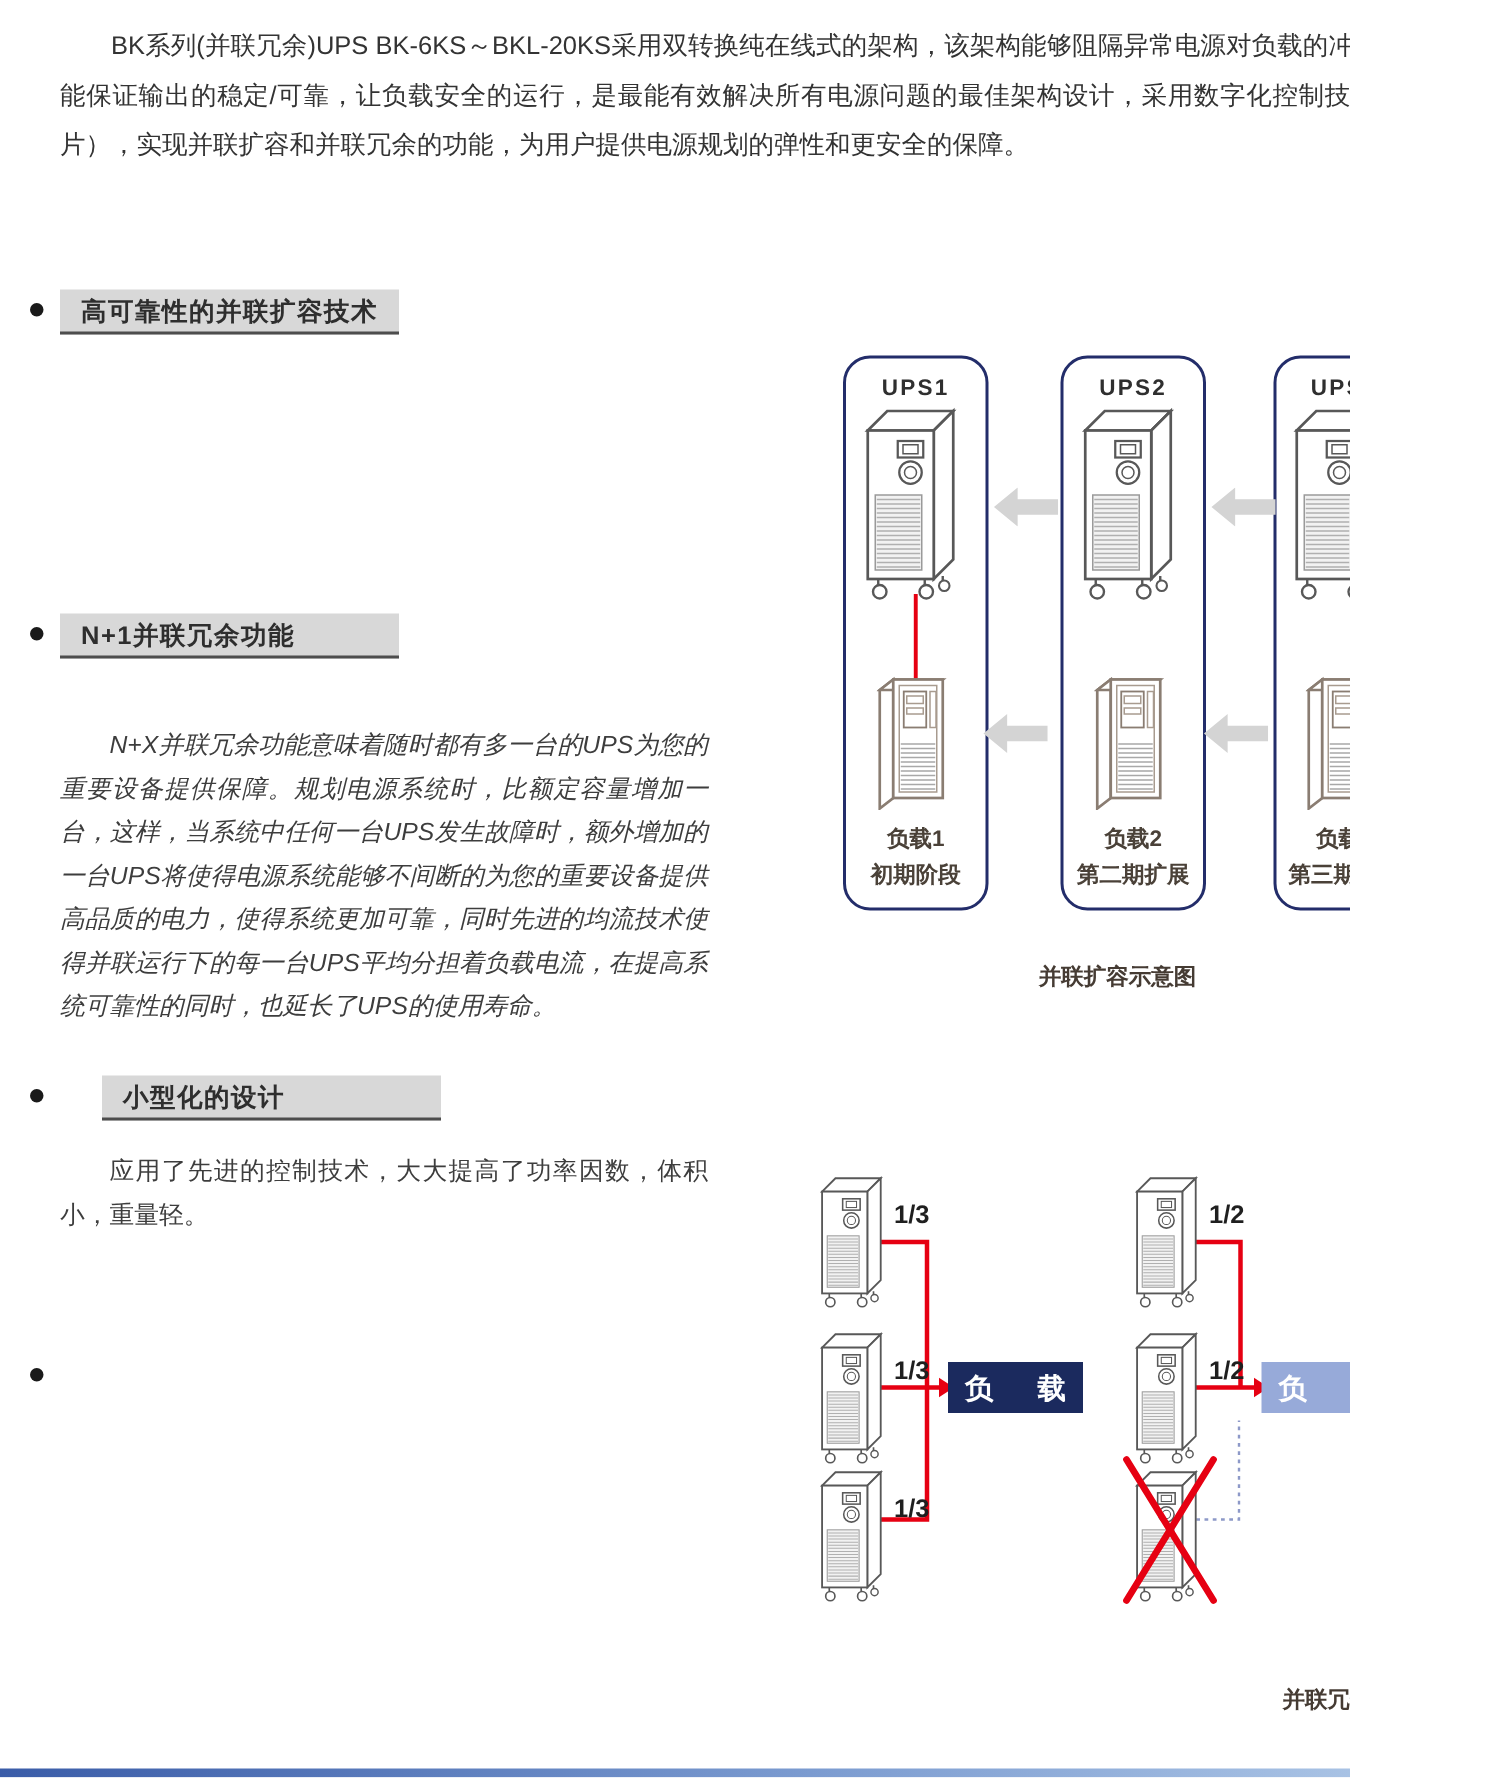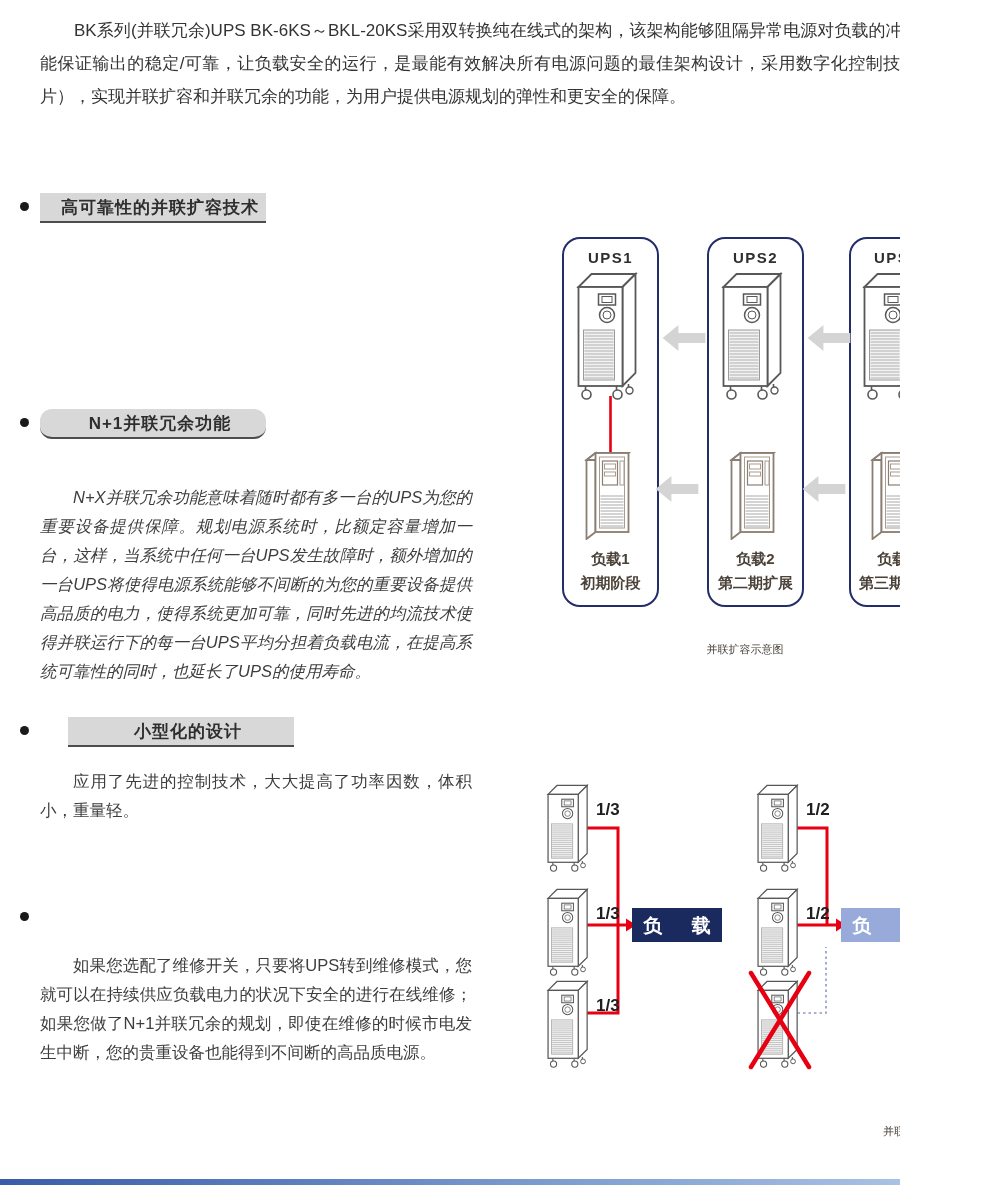--- a/index.html
+++ b/index.html
@@ -5,27 +5,27 @@
   html,body{margin:0;padding:0;background:#fff;}
   body{font-family:"Liberation Sans","DejaVu Sans",sans-serif;}
   .page{position:relative;width:900px;height:1185px;background:#fff;overflow:hidden;}
 
   .intro{position:absolute;left:40px;top:14px;width:948px;margin:0;
          font-size:17px;line-height:33px;color:#333;text-align:justify;text-indent:2em;}
 
   .bullet{position:absolute;width:9px;height:9px;border-radius:50%;background:#1a1a1a;}
   .hbar{position:absolute;left:40px;width:212px;height:24px;background:#d8d8d8;
         border-bottom:2px solid #4d4d4d;padding:3px 0 1px 14px;
-        font-size:17px;font-weight:600;color:#2e2e2e;letter-spacing:1px;text-align:center;}
+        font-size:17px;font-weight:600;color:#2e2e2e;letter-spacing:1px;}
   .body-text{position:absolute;left:40px;width:432px;margin:0;
              font-size:16.5px;line-height:29px;color:#3d3d3d;text-align:justify;text-indent:2em;}
 
   .diagram{position:absolute;}
   .caption{position:absolute;left:530px;width:430px;text-align:center;
-           font-size:11px;font-weight:400;color:#453b33;}
+           font-size:15px;font-weight:700;color:#453b33;}
 
   svg text{font-family:"Liberation Sans","DejaVu Sans",sans-serif;}
   .ups-label{font-size:15px;font-weight:700;letter-spacing:1.5px;fill:#2f2f2f;}
   .load-label{font-size:15px;font-weight:600;fill:#4a4138;}
   .share-label{font-size:17px;font-weight:600;fill:#1f1f1f;}
   .loadbox-label{font-size:19px;font-weight:600;fill:#ffffff;letter-spacing:12px;}
 
   .footer-bar{position:absolute;left:0;right:0;bottom:0;height:6px;
               background:linear-gradient(90deg,#3a5ca8 0%,#7b9bd0 60%,#a8c2e4 100%);}
 </style>
@@ -69,33 +69,32 @@
   </svg>
 
   <p class="intro">BK系列(并联冗余)UPS BK-6KS～BKL-20KS采用双转换纯在线式的架构，该架构能够阻隔异常电源对负载的冲击，同时还能保证输出的稳定/可靠，让负载安全的运行，是最能有效解决所有电源问题的最佳架构设计，采用数字化控制技术（DSP芯片），实现并联扩容和并联冗余的功能，为用户提供电源规划的弹性和更安全的保障。</p>
 
   <span class="bullet" style="left:20px;top:202px;"></span>
   <div class="hbar" style="top:193px;">
     <span>高可靠性的并联扩容技术</span>
   </div>
 
   <span class="bullet" style="left:20px;top:418px;"></span>
-  <div class="hbar" style="top:409px;border-radius:12px;">
+  <div class="hbar" style="top:409px;">
     <span>N+1并联冗余功能</span>
   </div>
   <p class="body-text" style="top:483px;font-style:italic;">N+X并联冗余功能意味着随时都有多一台的UPS为您的重要设备提供保障。规划电源系统时，比额定容量增加一台，这样，当系统中任何一台UPS发生故障时，额外增加的一台UPS将使得电源系统能够不间断的为您的重要设备提供高品质的电力，使得系统更加可靠，同时先进的均流技术使得并联运行下的每一台UPS平均分担着负载电流，在提高系统可靠性的同时，也延长了UPS的使用寿命。</p>
 
   <span class="bullet" style="left:20px;top:726px;"></span>
   <div class="hbar" style="top:717px;margin-left:28px;">
     <span>小型化的设计</span>
   </div>
   <p class="body-text" style="top:767px;">应用了先进的控制技术，大大提高了功率因数，体积小，重量轻。</p>
 
   <span class="bullet" style="left:20px;top:912px;"></span>
-  <p class="body-text" style="top:951px;">如果您选配了维修开关，只要将UPS转到维修模式，您就可以在持续供应负载电力的状况下安全的进行在线维修；如果您做了N+1并联冗余的规划，即使在维修的时候市电发生中断，您的贵重设备也能得到不间断的高品质电源。</p>
 
   <svg class="diagram" style="left:540px;top:230px;" width="460" height="430" viewBox="0 0 460 430">
 
     <rect x="23" y="8" width="95" height="368" rx="17" fill="#fff" stroke="#232d6a" stroke-width="2"></rect>
     <rect x="168" y="8" width="95" height="368" rx="17" fill="#fff" stroke="#232d6a" stroke-width="2"></rect>
     <rect x="310" y="8" width="95" height="368" rx="17" fill="#fff" stroke="#232d6a" stroke-width="2"></rect>
 
     <use href="#sym-arrow-left" x="121" y="95" width="46" height="26"></use>
     <use href="#sym-arrow-left" x="266" y="95" width="46" height="26"></use>
     <use href="#sym-arrow-left" x="114" y="246" width="46" height="26"></use>

